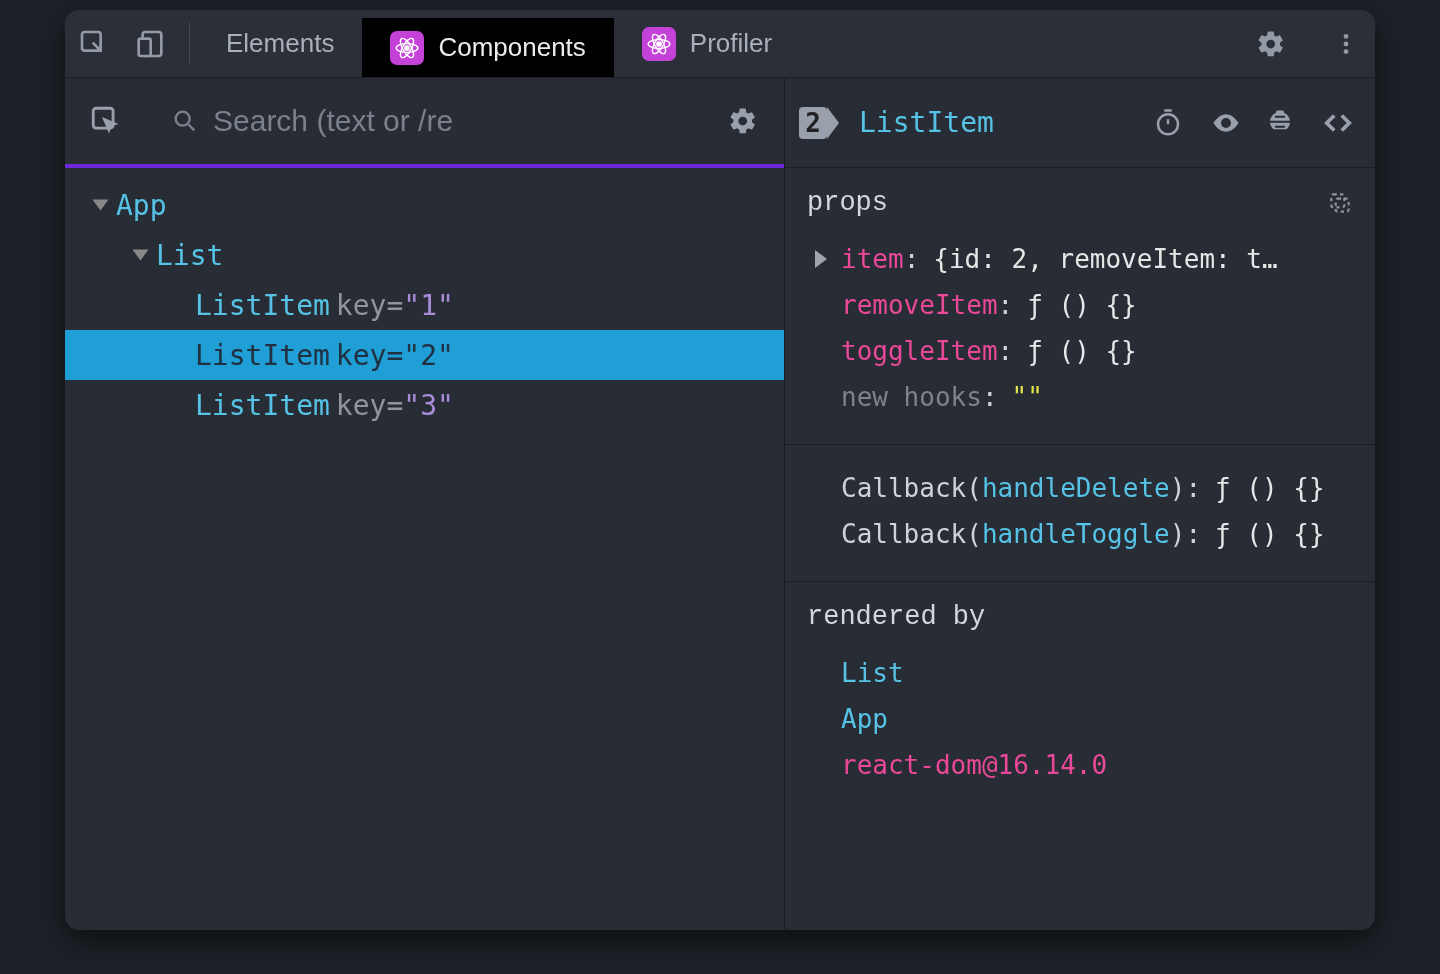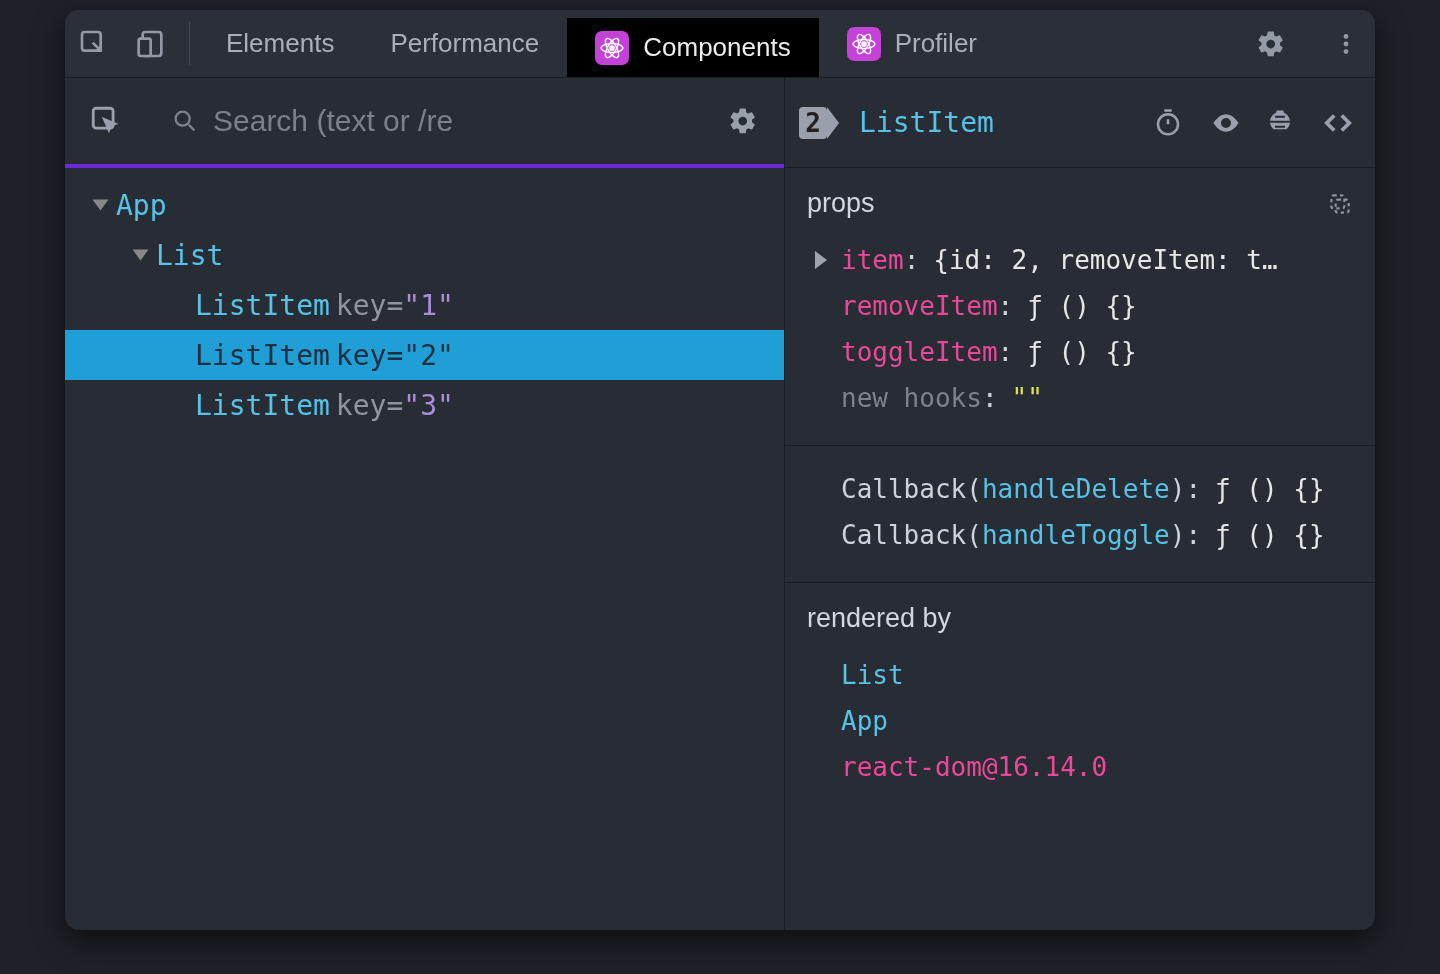--- a/index.html
+++ b/index.html
@@ -188,21 +188,21 @@
   
   .section {
     border-bottom: 1px solid #1b1d22;
     padding: 20px 22px 24px 22px;
   }
   .section-head {
     display: flex;
     align-items: center;
     justify-content: space-between;
     color: #d4d7dd;
-    font-family: Liberation Sans, sans-serif;
+    font-family: Liberation Mono, monospace;
     font-size: 27px;
     margin-bottom: 18px;
   }
   .prop-row {
     display: flex;
     align-items: center;
     gap: 0;
     height: 46px;
     white-space: nowrap;
     overflow: hidden;
@@ -235,23 +235,20 @@
     </div>
     <div class="iconbtn">
       <svg width="32" height="32" viewBox="0 0 24 24" fill="none" stroke="currentColor" stroke-width="2">
           <rect x="5" y="3" width="14" height="18" rx="2"></rect>
           <rect x="2" y="8" width="9" height="13" rx="1.5" fill="#2b2f37"></rect>
         </svg>
     </div>
     <div class="divider"></div>
     <div class="tab">
       <span>Elements</span>
-    </div>
-    <div class="tab">
-      <span>Performance</span>
     </div>
     <div class="tab active">
       <span class="react-badge">
         <svg viewBox="0 0 24 24" fill="none" stroke="#fff" stroke-width="1.3">
             <circle cx="12" cy="12" r="2" fill="#fff"></circle>
             <ellipse cx="12" cy="12" rx="10" ry="4"></ellipse>
             <ellipse cx="12" cy="12" rx="10" ry="4" transform="rotate(60 12 12)"></ellipse>
             <ellipse cx="12" cy="12" rx="10" ry="4" transform="rotate(120 12 12)"></ellipse>
           </svg>
       </span>

